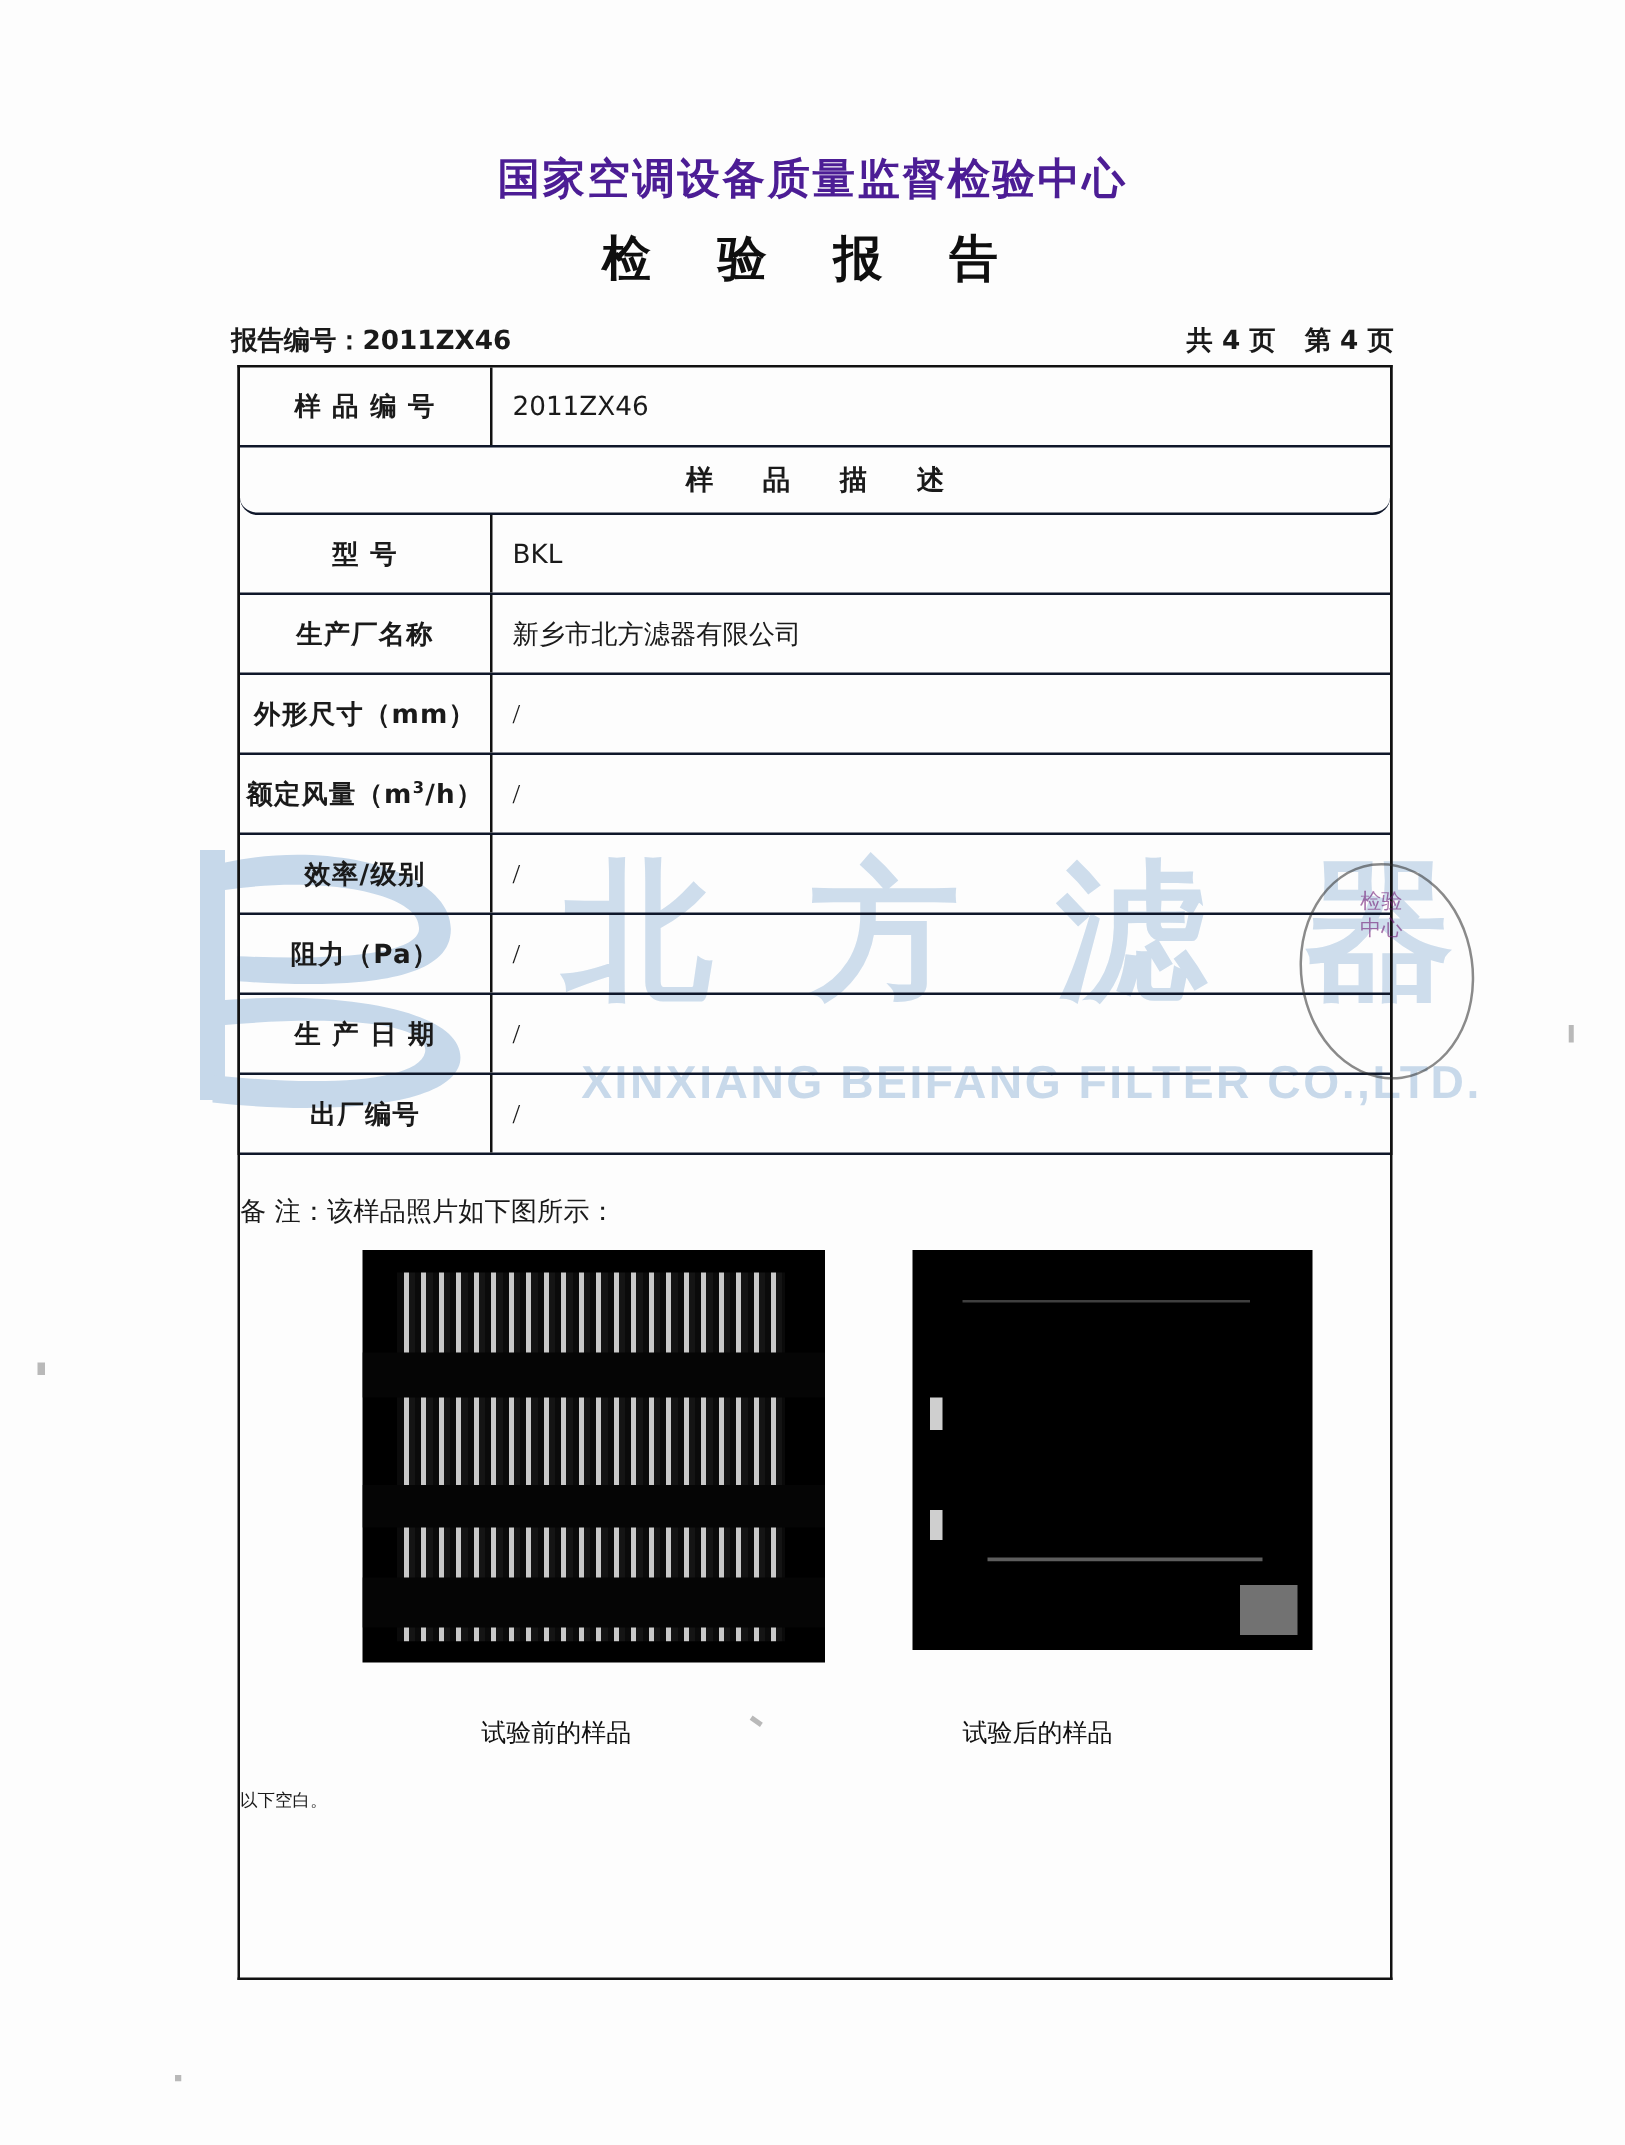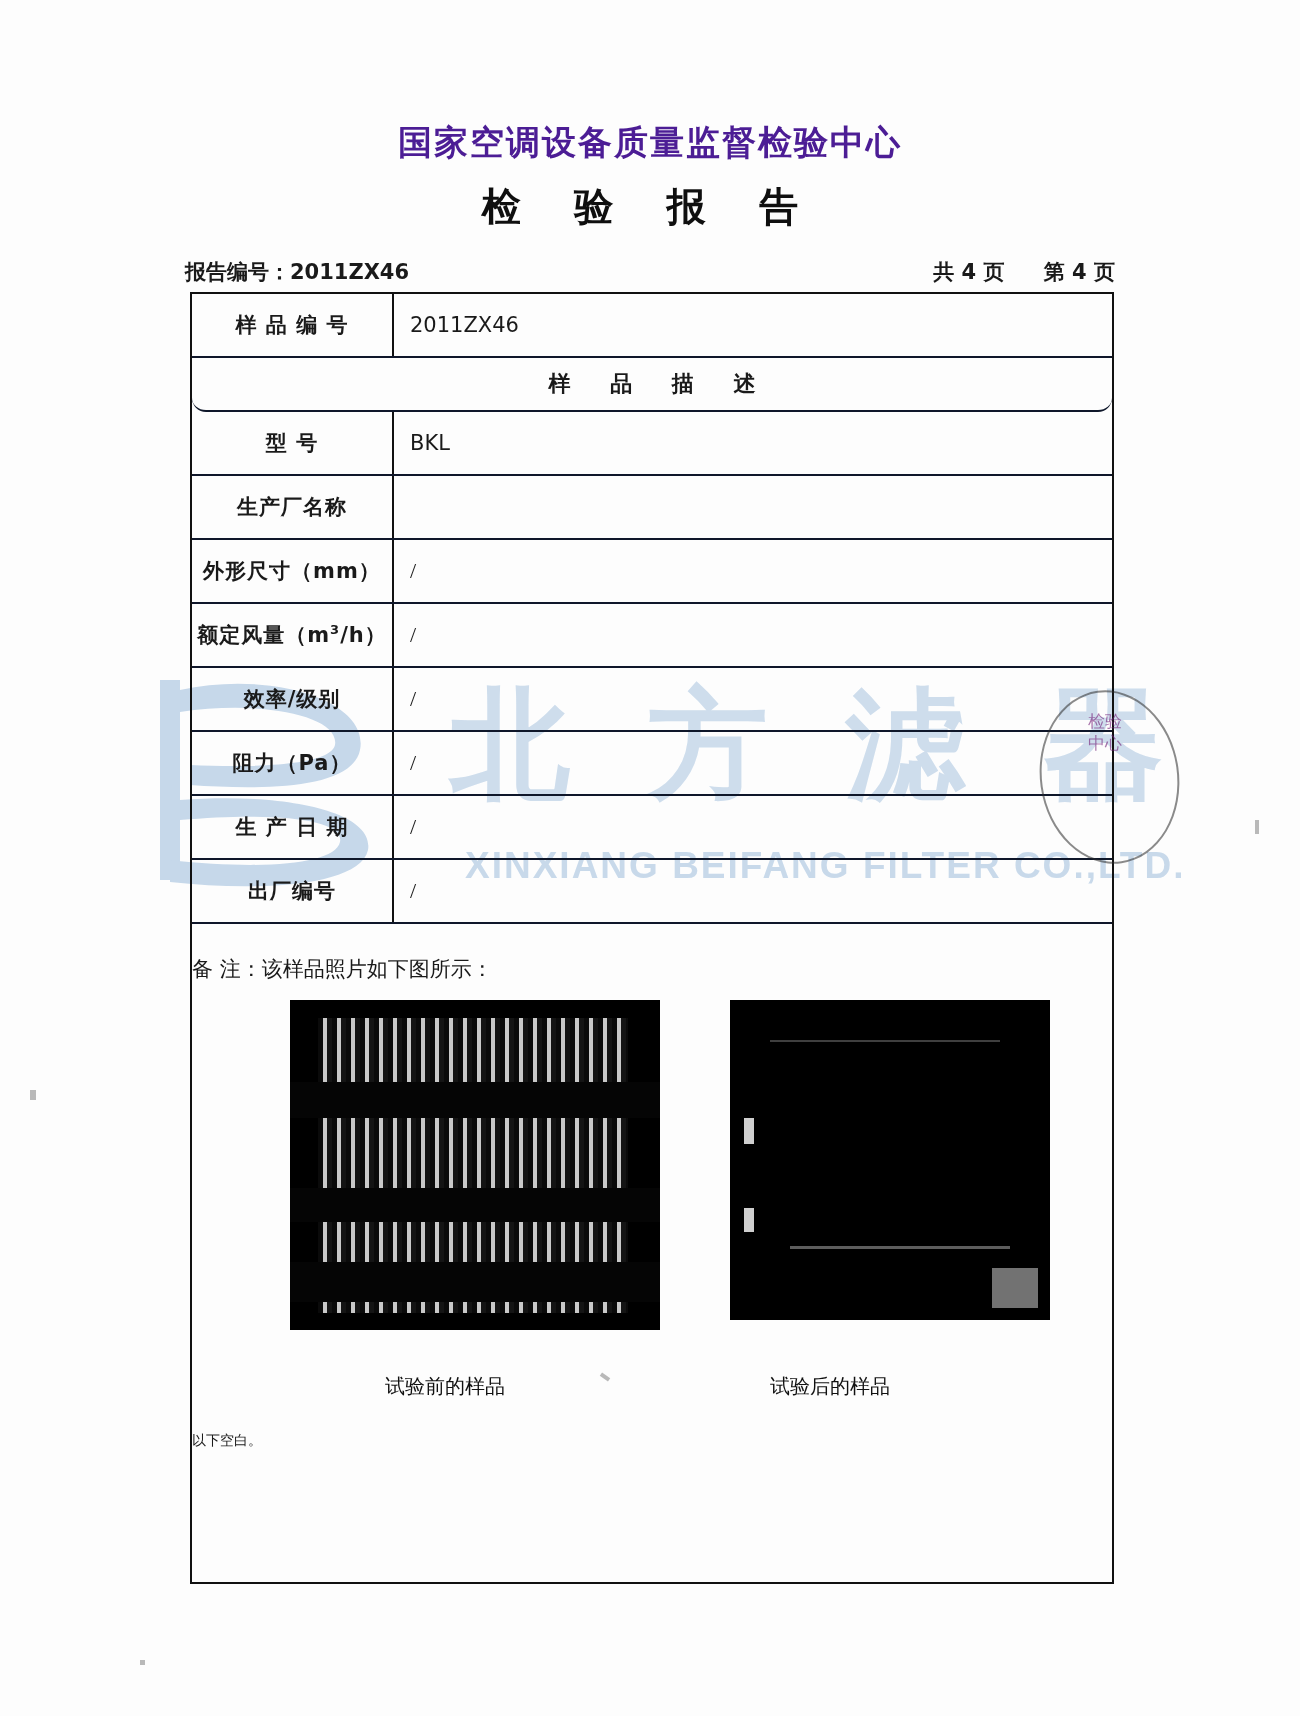--- a/index.html
+++ b/index.html
@@ -95,21 +95,21 @@
     top: 258px;
     left: 185px;
     width: 930px;
     display: flex;
     justify-content: space-between;
     font-size: 21px;
     font-family: "DejaVu Sans", sans-serif;
     font-weight: 600;
     z-index: 3;
   }
-  .meta-right span { margin-left: 32px; }
+  .meta-right span { margin-left: 16px; }
 
   
   .table {
     position: absolute;
     left: 190px;
     top: 292px;
     width: 920px;
     border: 2px solid #111;
     border-bottom: none;
     z-index: 2;
@@ -310,20 +310,21 @@
       <div class="cell-span">样 品 描 述</div>
     </div>
 
     <div class="row">
       <div class="cell-label">型    号</div>
       <div class="cell-value">BKL</div>
     </div>
 
     <div class="row">
       <div class="cell-label">生产厂名称</div>
+      <div class="cell-value">新乡市北方滤器有限公司</div>
     </div>
 
     <div class="row">
       <div class="cell-label">外形尺寸（mm）</div>
       <div class="cell-value slash">/</div>
     </div>
 
     <div class="row">
       <div class="cell-label">
         <span>额定风量（m<span class="sup">3</span>/h）</span>

